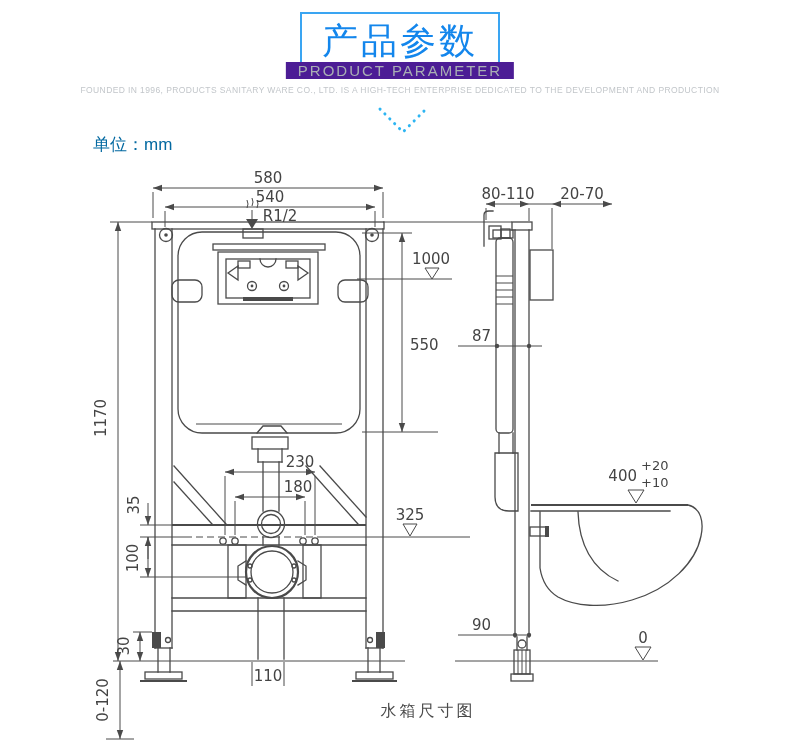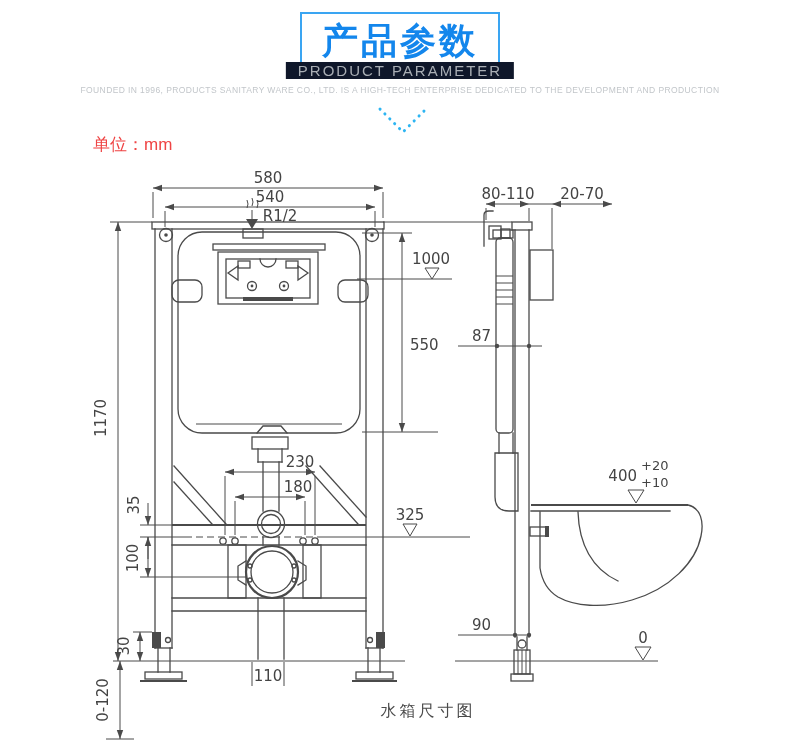--- a/index.html
+++ b/index.html
@@ -5,34 +5,34 @@
   html,body{margin:0;padding:0;background:#ffffff;}
   body{width:800px;height:746px;position:relative;font-family:"Liberation Sans","DejaVu Sans",sans-serif;overflow:hidden;}
 
   
   .title-box{
     position:absolute;left:300px;top:12px;width:196px;height:54px;
     border:2px solid #3aa5f2;display:flex;align-items:center;justify-content:center;
     background:#ffffff;
   }
   .title-box .cn{
-    font-size:36px;font-weight:bold;color:#1386ec;letter-spacing:3px;line-height:1;
+    font-size:36px;font-weight:normal;color:#1386ec;letter-spacing:3px;line-height:1;
   }
   .subtitle{
     position:absolute;top:62px;left:50%;transform:translateX(-50%);
-    background:#0f172a;padding:0 12px;font-size:15px;color:#a9aeb4;
+    background:#4c1d95;padding:0 12px;font-size:15px;color:#a9aeb4;
     letter-spacing:2px;white-space:nowrap;z-index:2;
   }
   .desc{
     position:absolute;top:84px;left:0;width:100%;text-align:center;
     font-size:8.5px;line-height:12.5px;color:#c2c6ca;letter-spacing:0.4px;
   }
   .chevron{position:absolute;left:377px;top:104px;}
   .unit{
-    position:absolute;left:93px;top:133px;font-size:17px;color:#ef4444;
+    position:absolute;left:93px;top:133px;font-size:17px;color:#0369a1;
   }
   .caption{
     position:absolute;top:701px;left:0;width:100%;text-align:center;
     font-size:16px;color:#4a4a4a;letter-spacing:3px;margin-left:28px;
   }
 
   
   svg.draw{position:absolute;left:0;top:158px;}
   .ln{stroke:#4a4a4a;stroke-width:1.3;fill:none;stroke-linecap:square;}
   .thin{stroke:#4a4a4a;stroke-width:1;fill:none;}

